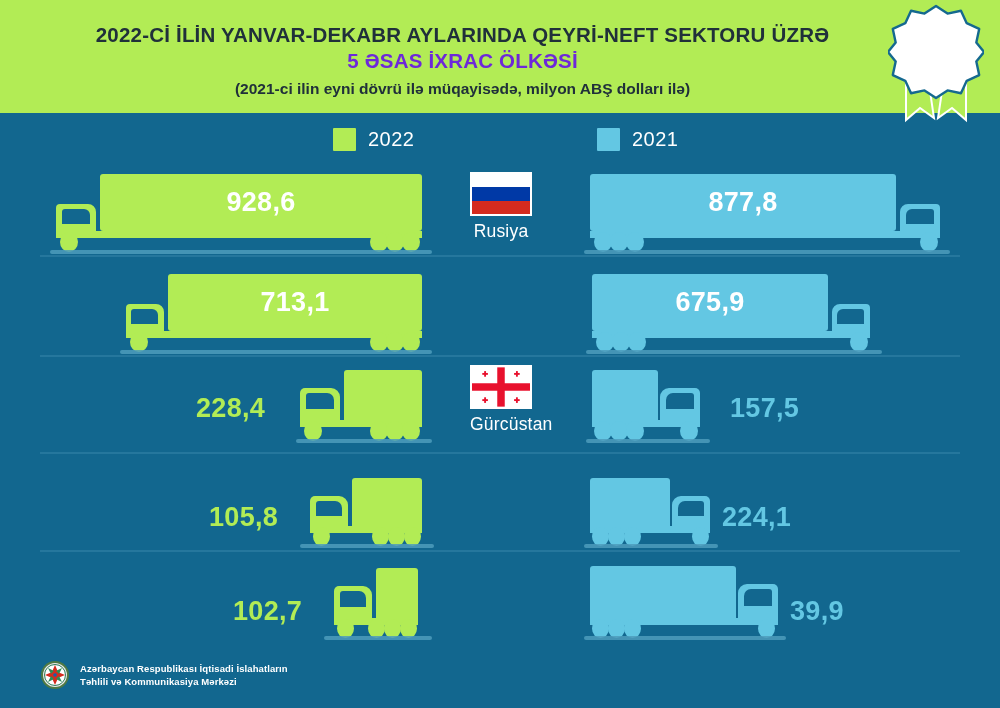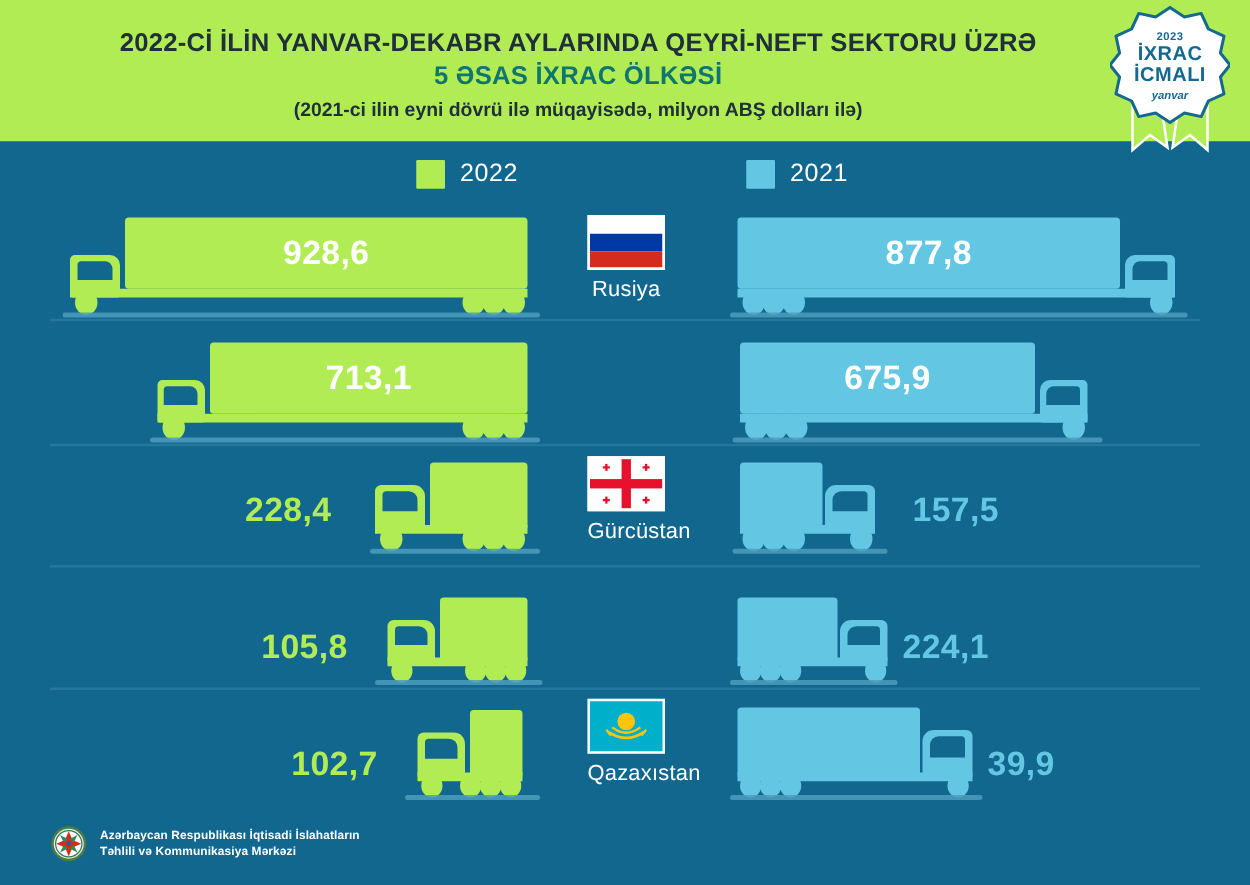--- a/index.html
+++ b/index.html
@@ -19,21 +19,21 @@
   .header-text{
     position:absolute;left:40px;top:22px;width:845px;
     text-align:center;color:#1C2B33;
   }
   .title-l1{
     font-size:20.5px;font-weight:bold;letter-spacing:.2px;line-height:26px;
     color:#20303A;
   }
   .title-l2{
     font-size:20.5px;font-weight:bold;letter-spacing:.2px;line-height:26px;
-    color:#0f766e;
+    color:#6d28d9;
   }
   .subtitle{
     font-size:15.5px;font-weight:bold;line-height:24px;margin-top:3px;
     color:#20303A;
   }
 
   
   .badge-wrap{position:absolute;right:16px;top:4px;width:96px;height:130px;}
   .ribbon{position:absolute;left:12px;top:60px;width:72px;height:68px;}
   .badge-star{
@@ -108,26 +108,20 @@
 
     <div class="badge-wrap">
       <svg class="ribbon" viewBox="0 0 72 68">
         <polygon points="6,0 26,0 34,54 20,44 6,56" fill="#B2EC55" stroke="#FFFFFF" stroke-width="2"></polygon>
         <polygon points="46,0 66,0 66,56 52,44 38,54" fill="#B2EC55" stroke="#FFFFFF" stroke-width="2"></polygon>
       </svg>
       <svg class="badge-star" viewBox="0 0 100 100">
         <path d="M50 2 L62 10 L76 7 L82 20 L95 26 L92 40 L100 50 L92 60 L95 74 L82 80 L76 93 L62 90 L50 98
                  L38 90 L24 93 L18 80 L5 74 L8 60 L0 50 L8 40 L5 26 L18 20 L24 7 L38 10 Z" fill="#FFFFFF" stroke="#15698F" stroke-width="2.5" stroke-linejoin="round"></path>
       </svg>
-      <div class="badge-txt">
-        <div class="badge-year">2023</div>
-        <div class="badge-main1">İXRAC</div>
-        <div class="badge-main2">İCMALI</div>
-        <div class="badge-mon">yanvar</div>
-      </div>
     </div>
   </div>
 
   <div class="legend">
     <div class="leg-item" style="left:333px;top:2px;">
       <span class="leg-sw" style="background:#B2EC55;"></span>
       <span class="leg-lbl">2022</span>
     </div>
     <div class="leg-item" style="left:597px;top:2px;">
       <span class="leg-sw" style="background:#63C7E3;"></span>
@@ -298,31 +292,20 @@
       <div style="position:absolute;left:340px;top:35px;width:26px;height:16px;background:#12678F;border-radius:3px 7px 0 0;"></div>
       <div class="tbox" style="left:376px;top:12px;width:42px;height:54px;background:#B2EC55;"></div>
       <div style="position:absolute;left:334px;top:62px;width:84px;height:7px;background:#B2EC55;"></div>
       <div class="wheel" style="left:337px;top:63px;width:17px;height:19px;background:#B2EC55;"></div>
       <div class="wheel" style="left:368px;top:63px;width:17px;height:19px;background:#B2EC55;"></div>
       <div class="wheel" style="left:384px;top:63px;width:17px;height:19px;background:#B2EC55;"></div>
       <div class="wheel" style="left:400px;top:63px;width:17px;height:19px;background:#B2EC55;"></div>
     </div>
     <div class="ground" style="left:324px;top:80px;width:108px;"></div>
 
-    <div class="flagbox" style="left:470px;top:3px;width:62px;">
-      <div class="flag" style="background:#00AFCA;">
-        <svg viewBox="0 0 62 42" style="position:absolute;left:0;top:0;width:100%;height:100%;">
-          <circle cx="31" cy="17" r="7.5" fill="#FEC50C"></circle>
-          <path d="M16 26 Q31 36 46 26" stroke="#FEC50C" stroke-width="2.4" fill="none"></path>
-          <path d="M19 22 Q31 31 43 22" stroke="#FEC50C" stroke-width="2" fill="none"></path>
-          <path d="M14 24 L18 29 M48 24 L44 29" stroke="#FEC50C" stroke-width="2" fill="none"></path>
-        </svg>
-      </div>
-      <div class="cname">Qazaxıstan</div>
-    </div>
 
     <div class="truck">
       <div class="cab" style="left:738px;top:28px;width:40px;height:38px;background:#63C7E3;border-radius:9px 5px 2px 2px;"></div>
       <div style="position:absolute;left:744px;top:33px;width:28px;height:17px;background:#12678F;border-radius:7px 3px 0 0;"></div>
       <div class="tbox" style="left:590px;top:10px;width:146px;height:56px;background:#63C7E3;"></div>
       <div style="position:absolute;left:590px;top:62px;width:188px;height:7px;background:#63C7E3;"></div>
       <div class="wheel" style="left:592px;top:63px;width:17px;height:19px;background:#63C7E3;"></div>
       <div class="wheel" style="left:608px;top:63px;width:17px;height:19px;background:#63C7E3;"></div>
       <div class="wheel" style="left:624px;top:63px;width:17px;height:19px;background:#63C7E3;"></div>
       <div class="wheel" style="left:758px;top:63px;width:17px;height:19px;background:#63C7E3;"></div>

